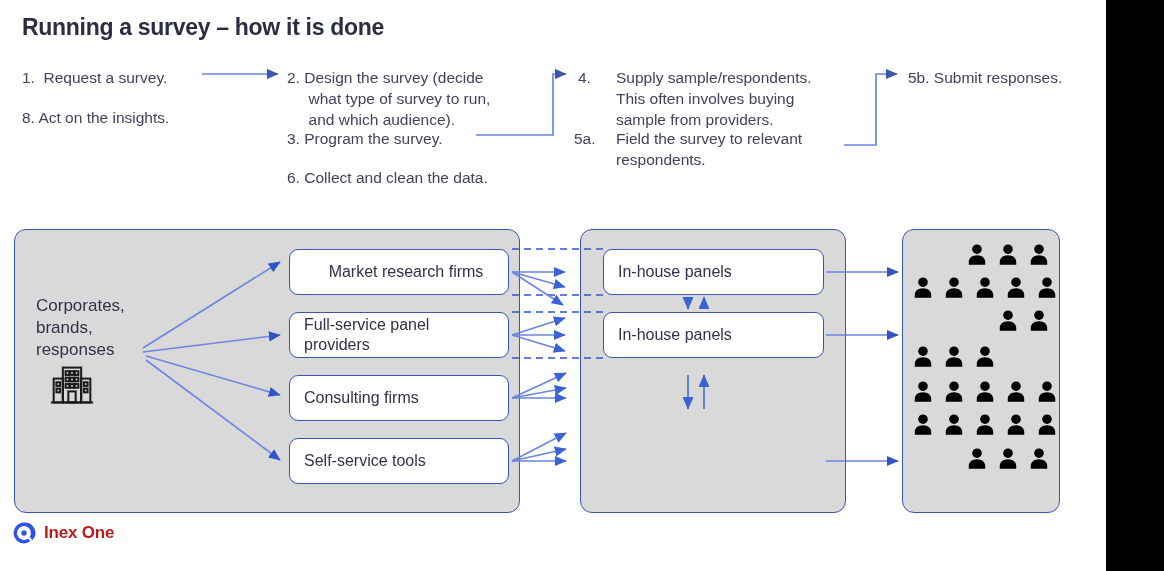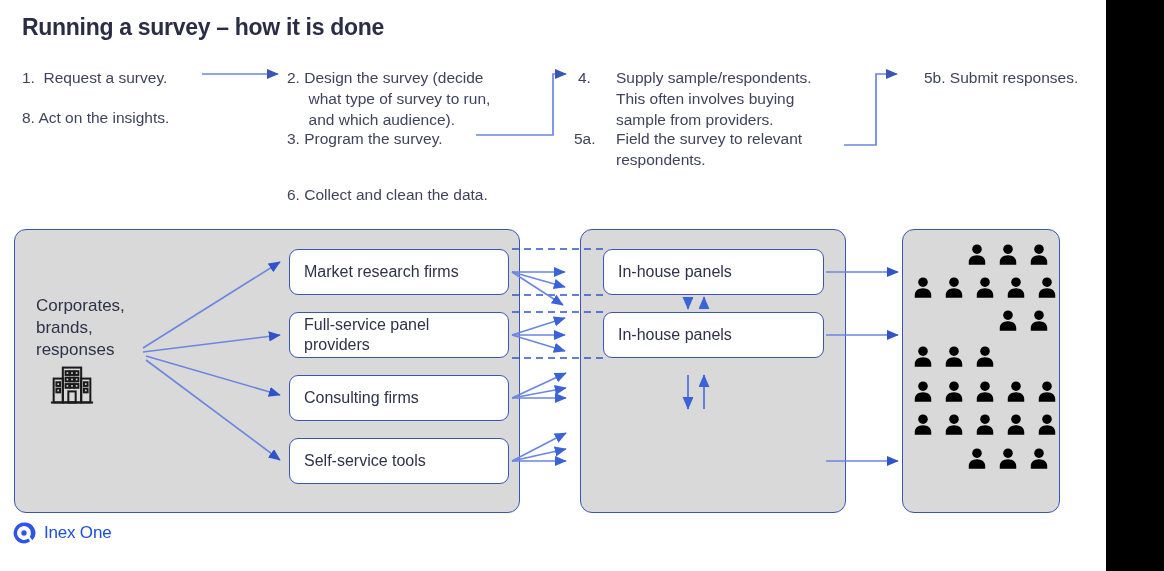--- a/index.html
+++ b/index.html
@@ -82,47 +82,47 @@
   }
   .person{width:26px;height:26px;display:block;}
 
   
   .logo{
     position:absolute;left:12px;top:521px;
     display:flex;align-items:center;gap:8px;
   }
   .logo-mark{width:24px;height:24px;display:block;}
   .logo-text{
-    font-size:17px;font-weight:normal;color:#1d4ed8;letter-spacing:-0.2px;
+    font-size:17px;font-weight:bold;color:#b91c1c;letter-spacing:-0.2px;
   }
 </style>
 </head>
 <body>
 
 <div class="root">
 
   <div class="title">Running a survey – how it is done</div>
 
   <div class="step" style="left:22px;top:67px;">1.  Request a survey.</div>
   <div class="step" style="left:22px;top:107px;">8. Act on the insights.</div>
 
   <div class="step" style="left:287px;top:67px;">2. Design the survey (decide
      what type of survey to run,
      and which audience).</div>
   <div class="step" style="left:287px;top:128px;">3. Program the survey.</div>
-  <div class="step" style="left:287px;top:184px;">6. Collect and clean the data.</div>
+  <div class="step" style="left:287px;top:167px;">6. Collect and clean the data.</div>
 
   <div class="step" style="left:578px;top:67px;">4.</div>
   <div class="step" style="left:616px;top:67px;">Supply sample/respondents.
 This often involves buying
 sample from providers.</div>
   <div class="step" style="left:574px;top:128px;">5a.</div>
   <div class="step" style="left:616px;top:128px;">Field the survey to relevant
 respondents.</div>
-  <div class="step" style="left:908px;top:67px;margin-left:16px;">5b. Submit responses.</div>
+  <div class="step" style="left:908px;top:67px;">5b. Submit responses.</div>
 
   <svg class="steps-svg" viewBox="0 0 1164 230">
     <defs>
       <marker id="ah" markerWidth="8" markerHeight="8" refX="6.5" refY="3" orient="auto">
         <path d="M0,0 L7,3 L0,6 z" fill="#3a55b4"></path>
       </marker>
     </defs>
 
     <path d="M202,74 L278,74" stroke="#6a86e0" stroke-width="1.7" fill="none" marker-end="url(#ah)"></path>
 
@@ -154,21 +154,21 @@
       <rect x="27" y="23" width="4" height="4"></rect>
       <rect x="7" y="21" width="4" height="4"></rect>
       <rect x="7" y="28" width="4" height="4"></rect>
       <rect x="37" y="21" width="4" height="4"></rect>
       <rect x="37" y="28" width="4" height="4"></rect>
       <rect x="20" y="31" width="8" height="12"></rect>
       <path d="M1,43 L47,43"></path>
     </g>
   </svg>
 
-  <div class="node" style="left:289px;top:249px;width:220px;height:46px;">
+  <div class="node" style="left:289px;top:249px;width:220px;height:46px;justify-content:center;">
     <span>Market research firms</span>
   </div>
   <div class="node two-line" style="left:289px;top:312px;width:220px;height:46px;white-space:pre-line;">
     <span style="white-space:pre-line;">Full-service panel
 providers</span>
   </div>
   <div class="node" style="left:289px;top:375px;width:220px;height:46px;">
     <span>Consulting firms</span>
   </div>
   <div class="node" style="left:289px;top:438px;width:220px;height:46px;">

